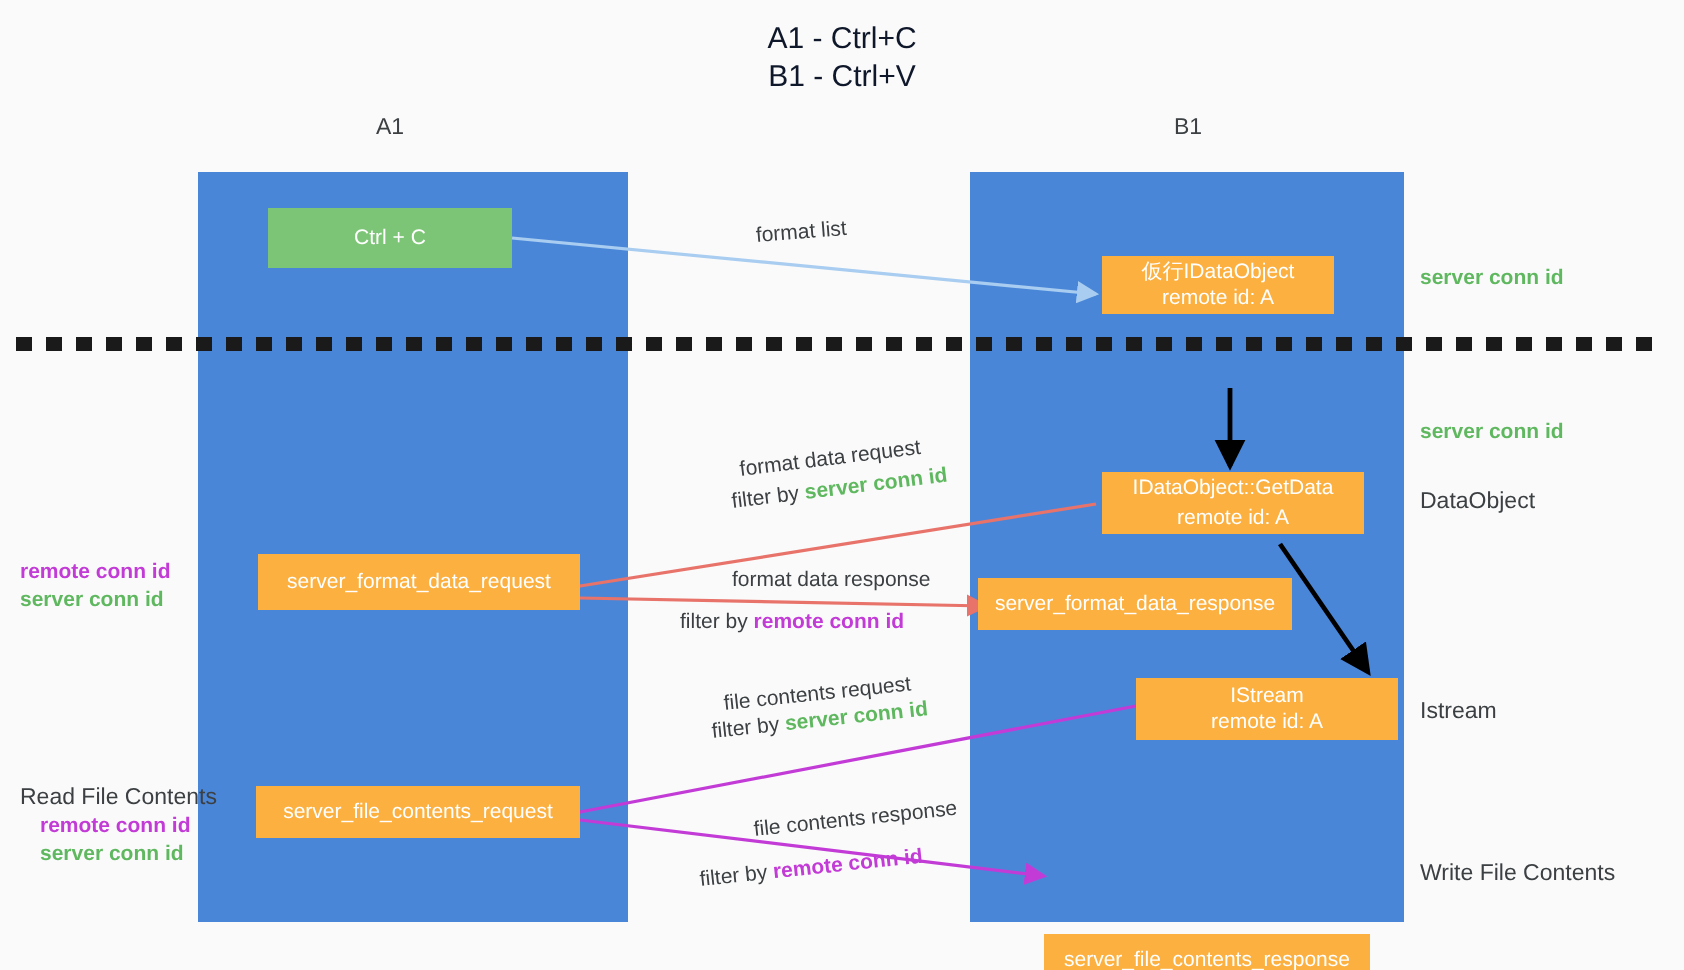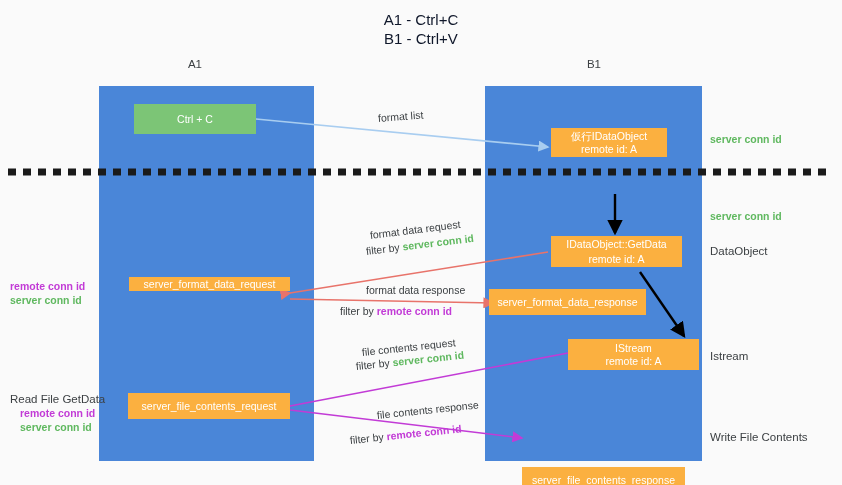--- a/index.html
+++ b/index.html
@@ -116,21 +116,21 @@
   <div class="box orange" style="left:551px;top:236px;width:131px;height:31px;justify-content:space-between;">
     <span>IDataObject::GetData</span>
     <span class="l2">remote id: A</span>
   </div>
 
   <div class="box orange" style="left:568px;top:339px;width:131px;height:31px;">
     <span>IStream</span>
     <span class="l2">remote id: A</span>
   </div>
 
-  <div class="box orange" style="left:129px;top:277px;width:161px;height:14px;">
+  <div class="box orange" style="left:129px;top:277px;width:161px;height:28px;">
     <span>server_format_data_request</span>
   </div>
 
   <div class="box orange" style="left:489px;top:289px;width:157px;height:26px;">
     <span>server_format_data_response</span>
   </div>
 
   <div class="box orange" style="left:128px;top:393px;width:162px;height:26px;">
     <span>server_file_contents_request</span>
   </div>
@@ -166,18 +166,18 @@
   <div class="lbl big" style="left:710px;top:245px;">DataObject</div>
   <div class="lbl big" style="left:710px;top:350px;">Istream</div>
   <div class="lbl big" style="left:710px;top:431px;text-align:right;">Write File Contents</div>
 
   <div class="stack" style="left:10px;top:279px;">
     <span class="p">remote conn id</span>
     <span class="g">server conn id</span>
   </div>
 
   <div class="stack" style="left:10px;top:392px;">
-    <span class="n">Read File GetData</span>
+    <span class="n">Read File Contents</span>
     <span class="p" style="margin-left:10px;">remote conn id</span>
     <span class="g" style="margin-left:10px;">server conn id</span>
   </div>
 
 </div>
 
 </body></html>

